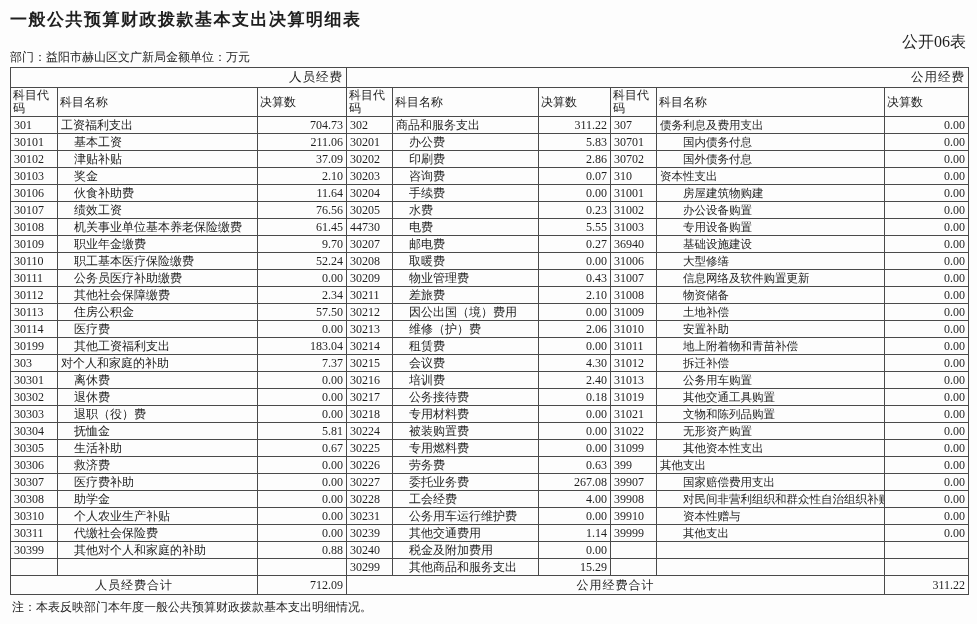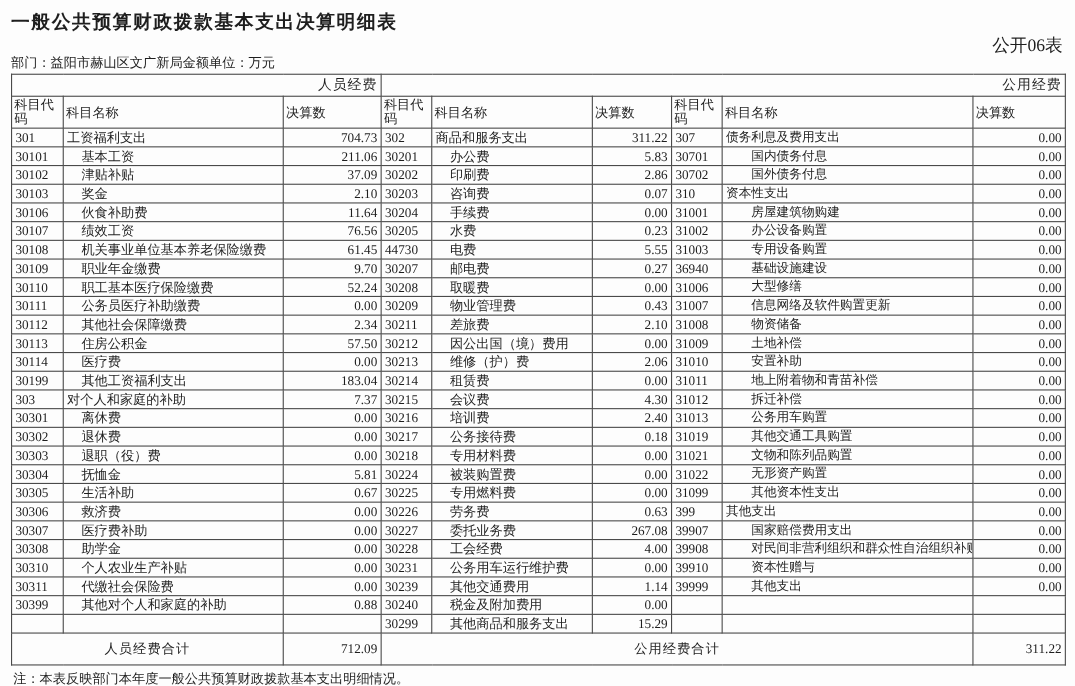--- a/index.html
+++ b/index.html
@@ -30,21 +30,21 @@
     height:29px;text-align:left;line-height:13px;
     white-space:normal;padding:0 2px;
   }
   tbody td{height:17px;line-height:16px;}
   .c{text-align:left;}
   .n{text-align:left;}
   .n.sub{padding-left:16px;}
   .g3n{font-size:11.5px;}
   .g3n.sub{padding-left:26px;}
   .v{text-align:right;}
-  tfoot td{height:29px;line-height:18px;}
+  tfoot td{height:19px;line-height:18px;}
   .tl{text-align:center;letter-spacing:1px;}
   .note{font-size:12px;line-height:16px;margin:4px 0 0 2px;}
 </style>
 </head>
 <body>
 
 <div class="page">
   <div class="title">一般公共预算财政拨款基本支出决算明细表</div>
   <div class="table-code">公开06表</div>
   <div class="meta">

